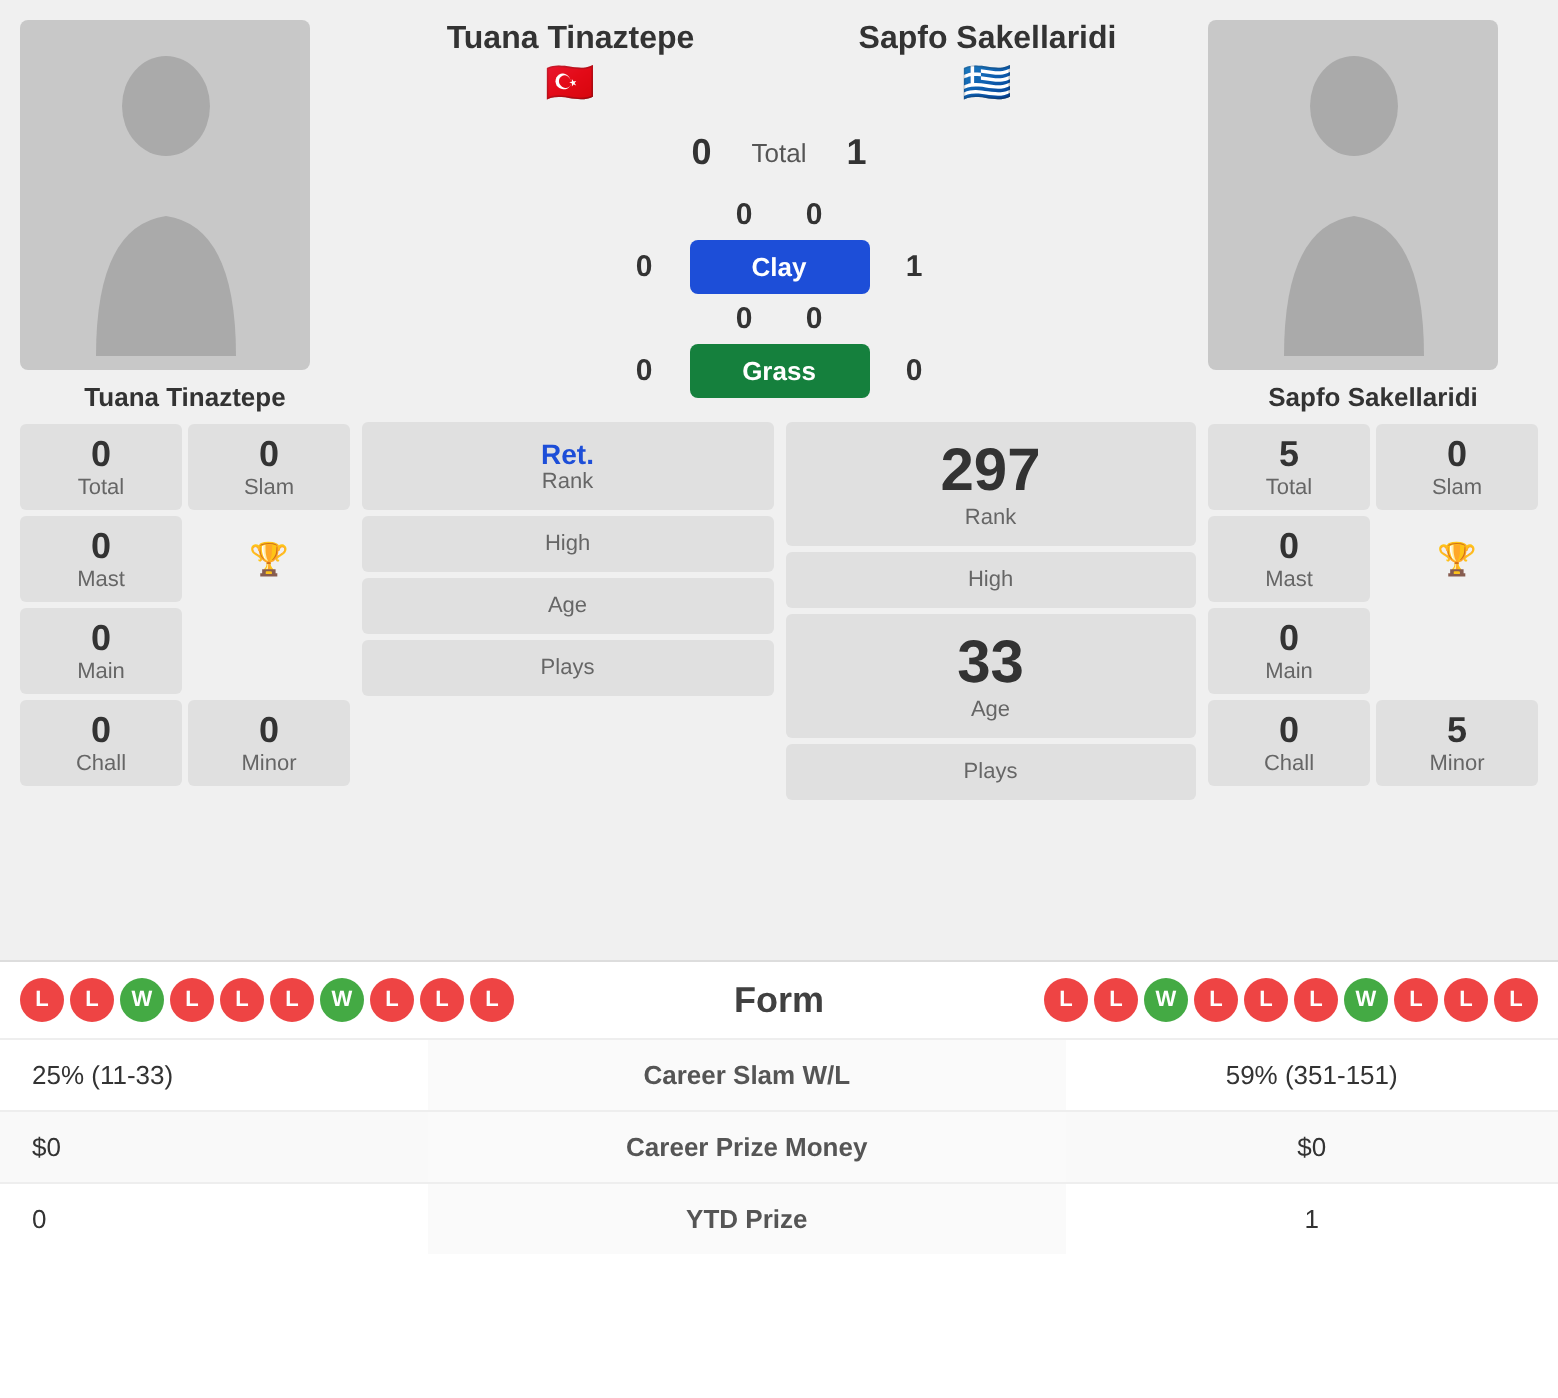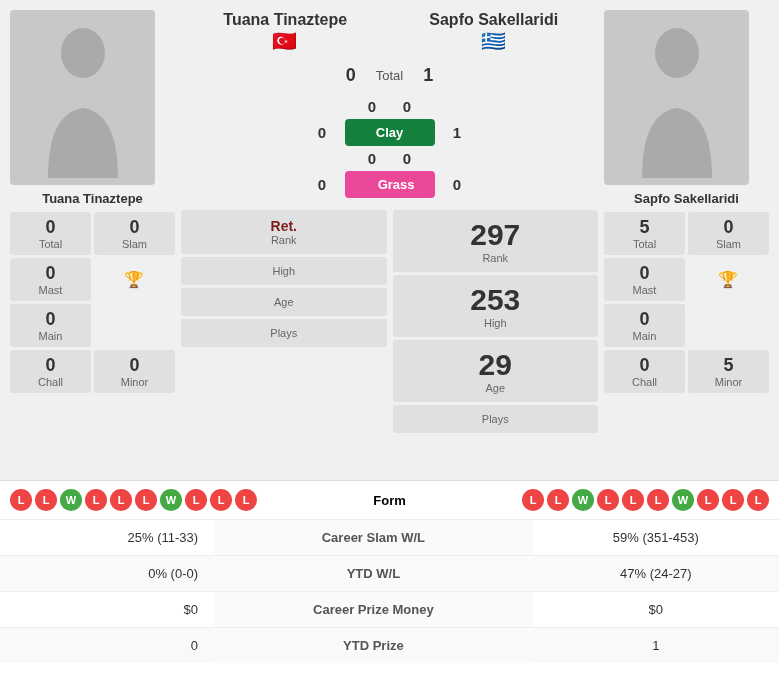--- a/index.html
+++ b/index.html
@@ -43,23 +43,23 @@
       color: #fff;
       font-weight: bold;
       font-size: 13px;
       border: none;
       cursor: pointer;
       min-width: 90px;
       text-align: center;
     }
 
     .surface-btn.hard { background: #4da6ff; }
-    .surface-btn.clay { background: #15803d; }
+    .surface-btn.clay { background: #1d4ed8; }
     .surface-btn.indoor { background: #5a9fd4; }
-    .surface-btn.grass { background: #ec4899; text-align: right; }
+    .surface-btn.grass { background: #15803d; }
 
     
     .form-section {
       background: #fff;
       border-top: 1px solid #ddd;
       padding: 8px 10px;
       display: flex;
       align-items: center;
       justify-content: space-between;
     }
@@ -78,23 +78,23 @@
       font-weight: bold;
       display: flex;
       align-items: center;
       justify-content: center;
     }
 
     .form-pill.L { background: #e44; }
     .form-pill.W { background: #4a4; }
 
     .form-label {
-      font-size: 13px;
-      font-weight: bold;
-      color: #000000;
+      font-size: 18px;
+      font-weight: bold;
+      color: #404040;
     }
 
     
     .stats-table {
       width: 100%;
       border-collapse: collapse;
     }
 
     .stats-table tr {
       border-top: 1px solid #eee;
@@ -107,21 +107,21 @@
     }
 
     .stats-table td.center-col {
       text-align: center;
       font-weight: bold;
       color: #555;
       background: #fafafa;
     }
 
     .stats-table td.left-val {
-      text-align: right;
+      text-align: left;
       color: #333;
     }
 
     .stats-table td.right-val {
       text-align: center;
       color: #333;
     }
 
     .stats-table tr:nth-child(even) {
       background: #f9f9f9;
@@ -237,21 +237,21 @@
     .ret-box {
       background: #e0e0e0;
       border-radius: 3px;
       padding: 8px;
       text-align: center;
     }
 
     .ret-box .retv {
       font-size: 14px;
       font-weight: bold;
-      color: #7f1d1d;
+      color: #1d4ed8;
     }
 
     .ret-box .retl {
       font-size: 11px;
       color: #666;
     }
   </style>
 </head>
 <body>
 
@@ -365,25 +365,24 @@
             <div class="retl">Plays</div>
           </div>
         </div>
 
         <div style="flex:1;display:flex;flex-direction:column;gap:3px;">
           <div class="rank-box">
             <div class="rv">297</div>
             <div class="rl">Rank</div>
           </div>
           <div class="rank-box">
-            <div class="rv">253</div>
             <div class="rl">High</div>
           </div>
           <div class="rank-box">
-            <div class="rv">29</div>
+            <div class="rv">33</div>
             <div class="rl">Age</div>
           </div>
           <div class="rank-box">
             <div class="rl">Plays</div>
           </div>
         </div>
       </div>
     </div>
 
     <div class="right-player-section">
@@ -460,26 +459,21 @@
       <div class="form-pill L">L</div>
       <div class="form-pill L">L</div>
     </div>
   </div>
 
   <table class="stats-table">
     <tbody>
         <tr>
       <td class="left-val">25% (11-33)</td>
       <td class="center-col">Career Slam W/L</td>
-      <td class="right-val">59% (351-453)</td>
-    </tr>
-    <tr>
-      <td class="left-val">0% (0-0)</td>
-      <td class="center-col">YTD W/L</td>
-      <td class="right-val">47% (24-27)</td>
+      <td class="right-val">59% (351-151)</td>
     </tr>
     <tr>
       <td class="left-val">$0</td>
       <td class="center-col">Career Prize Money</td>
       <td class="right-val">$0</td>
     </tr>
     <tr>
       <td class="left-val">0</td>
       <td class="center-col">YTD Prize</td>
       <td class="right-val">1</td>

